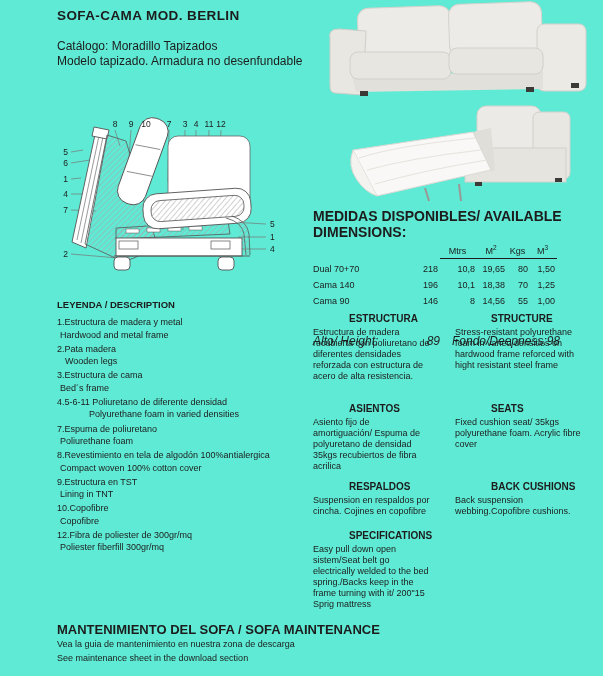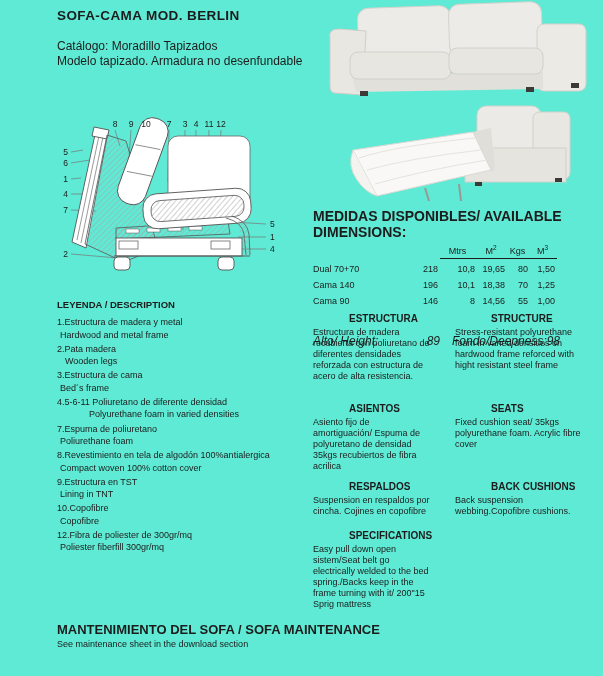--- a/index.html
+++ b/index.html
@@ -304,16 +304,17 @@
     <div class="sec sec-3">
       <div class="col">
         <div class="sh">SPECIFICATIONS</div>
         <div>Easy pull down open sistem/Seat belt go electrically welded to the bed spring./Backs keep in the frame turning with it/ 200"15 Sprig mattress</div>
       </div>
     </div>
   </div>
 
   <div class="abs maint" style="left:57px; top:622px;">
     <div class="maint-heading">MANTENIMIENTO DEL SOFA / SOFA MAINTENANCE</div>
+    <div class="maint-line">Vea la guia de mantenimiento en nuestra zona de descarga</div>
     <div class="maint-line">See maintenance sheet in the download section</div>
   </div>
 
 </div>
 
 </body></html>

